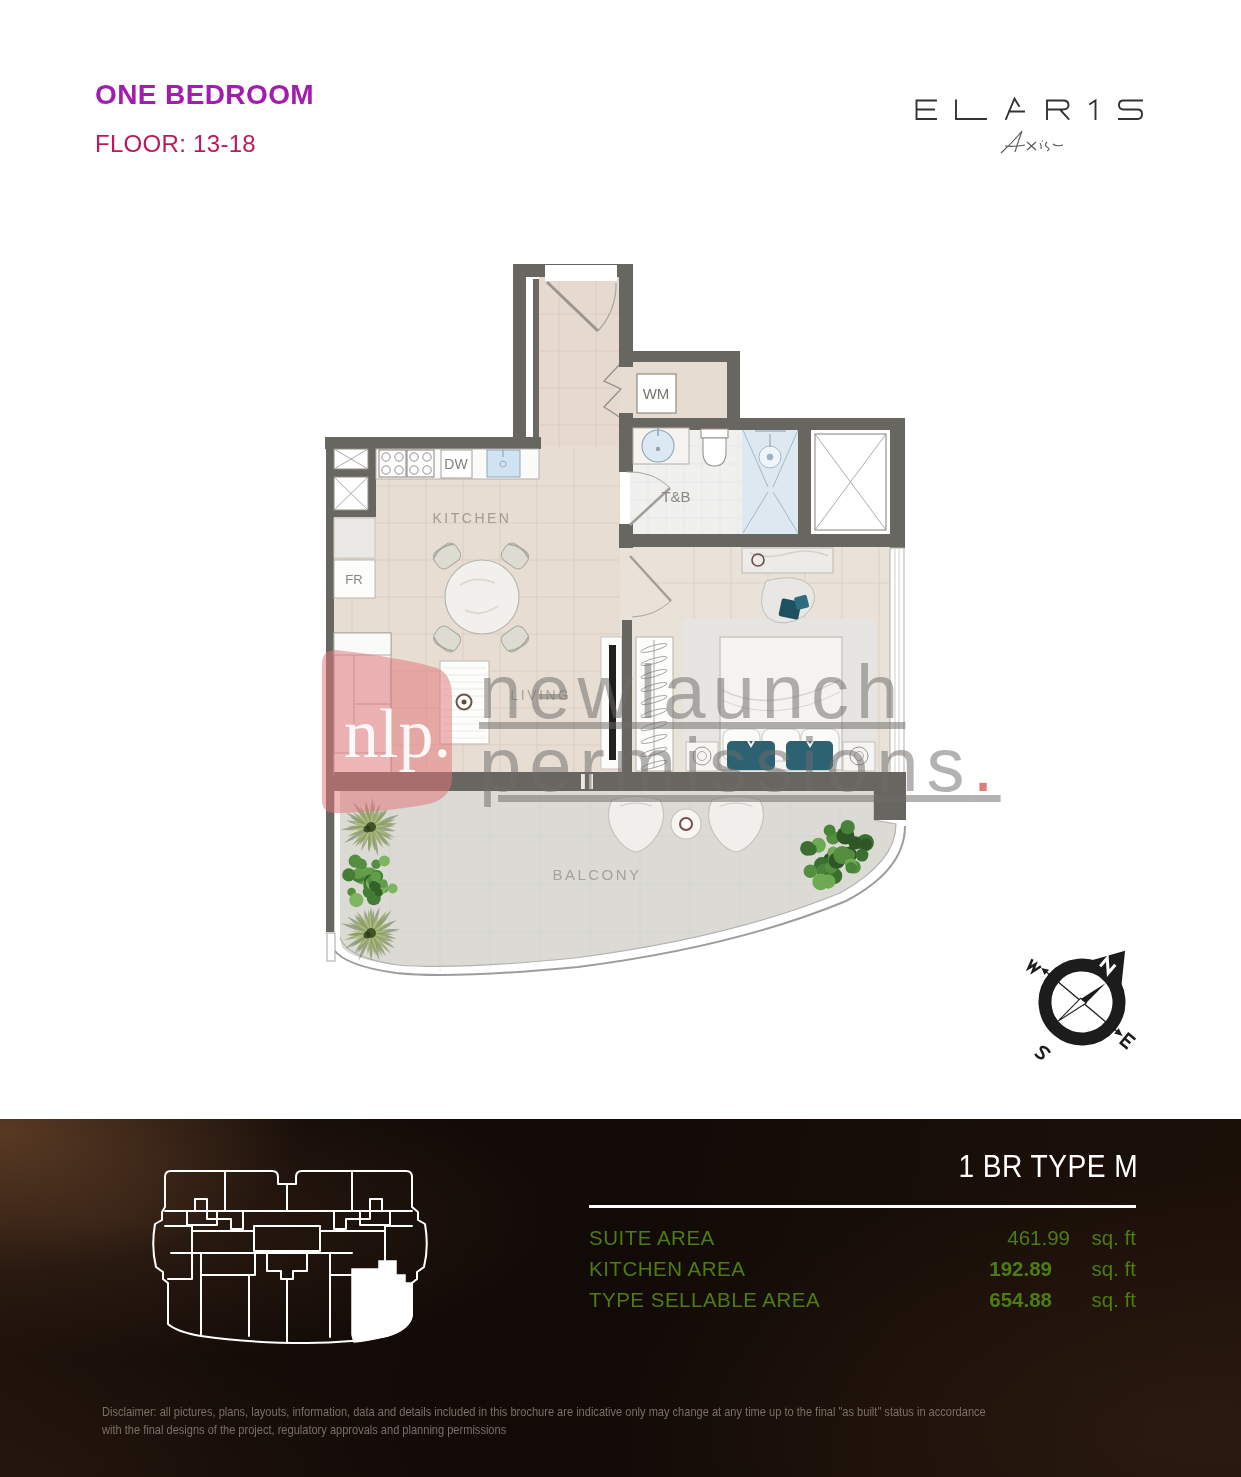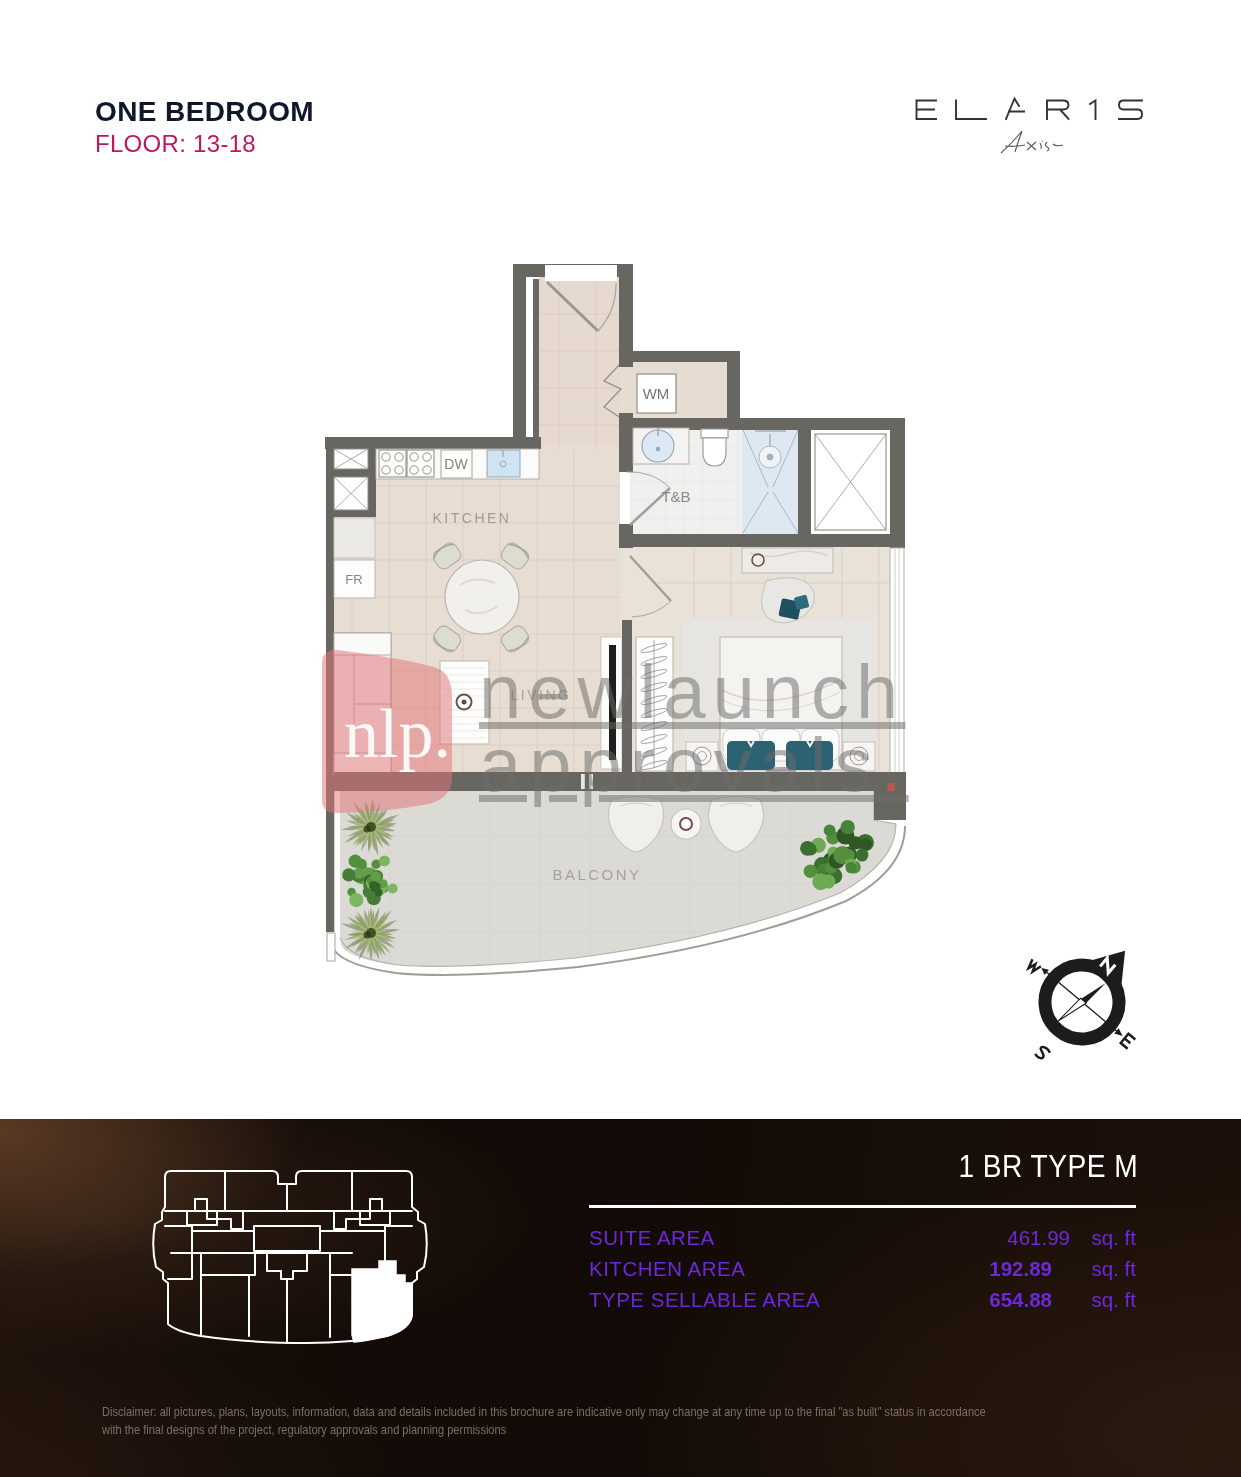--- a/index.html
+++ b/index.html
@@ -3,21 +3,21 @@
 <meta charset="utf-8">
 <style>
   html,body{margin:0;padding:0;}
   body{width:1241px;height:1477px;position:relative;background:#ffffff;
        font-family:"Liberation Sans", sans-serif;overflow:hidden;}
   .abs{position:absolute;}
 </style>
 </head>
 <body>
 
-<div class="abs" style="left:95px;top:96px;font-size:28px;font-weight:bold;color:#0f172a;letter-spacing:0.4px;">ONE BEDROOM</div>
+<div class="abs" style="left:95px;top:79px;font-size:28px;font-weight:bold;color:#a21caf;letter-spacing:0.4px;">ONE BEDROOM</div>
 
 <div class="abs" style="left:95px;top:130px;font-size:24px;color:#be185d;letter-spacing:0.3px;">FLOOR: 13-18</div>
 
 <svg class="abs" style="left:905px;top:90px;" width="250" height="80" viewBox="0 0 250 80">
   <g stroke="#333333" stroke-width="1.9" fill="none" stroke-linecap="square">
 
     <path d="M11.5,10.5 L31,10.5 M11.5,19.5 L29,19.5 M11.5,29 L31,29 M11.5,10.5 L11.5,29"></path>
 
     <path d="M51,10.5 L51,29 L81,29"></path>
 
@@ -393,21 +393,21 @@
     <circle cx="18.2" cy="-14.1" r="6.7" fill="#27521e"></circle>
   </g>
 
   <rect x="327" y="933" width="8" height="28" fill="#ffffff" stroke="#a8a5a0" stroke-width="1"></rect>
 
   <path d="M322,664 Q322,650 336,650 C372,654 414,661 437,668 Q452,674 452,697 L452,777 Q452,798 429,804 C397,810 360,813 336,813 Q322,813 322,800 Z" fill="rgba(227,117,121,0.52)"></path>
 </svg>
 
 <div class="abs" style="left:344px;top:694px;font-family:'Liberation Serif',serif;font-size:70px;color:rgba(255,255,255,0.92);letter-spacing:0px;">nlp.</div>
 
-<div class="abs" style="left:479px;top:655px;font-size:76px;color:rgba(110,108,105,0.52);letter-spacing:7px;line-height:73px;text-decoration:underline;">newlaunch<br><span style="letter-spacing:8px;">approvals</span><span style="color:rgba(215,80,76,0.75);">.</span></div>
+<div class="abs" style="left:479px;top:655px;font-size:76px;color:rgba(110,108,105,0.52);letter-spacing:7px;line-height:73px;text-decoration:underline;">newlaunch<br><span style="letter-spacing:8px;">permissions</span><span style="color:rgba(215,80,76,0.75);">.</span></div>
 
 <svg class="abs" style="left:990px;top:910px;" width="210" height="210" viewBox="0 0 210 210">
   <g transform="translate(92,92) rotate(40)">
 
     <polygon points="0,-67 -25,-30 25,-30" fill="#1c1c1c"></polygon>
 
     <circle r="37" fill="#ffffff" stroke="#1c1c1c" stroke-width="13"></circle>
 
     <path d="M-50,0 L50,0" stroke="#1c1c1c" stroke-width="1.3"></path>
     <polygon points="-53,0 -46,-3.5 -46,3.5" fill="#1c1c1c"></polygon>
@@ -452,19 +452,19 @@
     <path d="M183,86 V108 H205 M183,108 V170"></path>
   </g>
 
   <path d="M205,102 L232,102 L232,94 L249,94 L249,108 L258,108 L258,116 L265,116 L265,148 Q263,162 240,169 Q220,174 207,175 L205,168 Z" fill="#ffffff" stroke="#ffffff" stroke-width="1.5"></path>
 </svg>
 
 <div class="abs" style="right:103px;top:1148px;font-size:32px;color:#ffffff;letter-spacing:0.5px;transform:scaleX(0.88);transform-origin:100% 50%;">1 BR TYPE M</div>
 
 <div class="abs" style="left:589px;top:1205px;width:547px;height:2.5px;background:#ffffff;"></div>
 
-<div class="abs" style="left:589px;top:1226px;width:547px;color:#6d28d9;font-size:20.5px;letter-spacing:0.5px;">
+<div class="abs" style="left:589px;top:1226px;width:547px;color:#4d7c0f;font-size:20.5px;letter-spacing:0.5px;">
   <div style="height:30.8px;position:relative;"><span>SUITE AREA</span><span style="position:absolute;right:66px;font-weight:normal;letter-spacing:0;">461.99</span><span style="position:absolute;right:0;letter-spacing:0;">sq. ft</span></div>
   <div style="height:30.8px;position:relative;"><span>KITCHEN AREA</span><span style="position:absolute;right:84px;font-weight:bold;letter-spacing:0;">192.89</span><span style="position:absolute;right:0;letter-spacing:0;">sq. ft</span></div>
   <div style="height:30.8px;position:relative;"><span>TYPE SELLABLE AREA</span><span style="position:absolute;right:84px;font-weight:bold;letter-spacing:0;">654.88</span><span style="position:absolute;right:0;letter-spacing:0;">sq. ft</span></div>
 </div>
 
 <div class="abs" style="left:102px;top:1403px;width:1300px;font-size:13px;line-height:17.5px;color:#7a6f66;transform:scaleX(0.85);transform-origin:0 0;">Disclaimer: all pictures, plans, layouts, information, data and details included in this brochure are indicative only may change at any time up to the final "as built" status in accordance<br>with the final designs of the project, regulatory approvals and planning permissions</div>
 
 </body></html>

